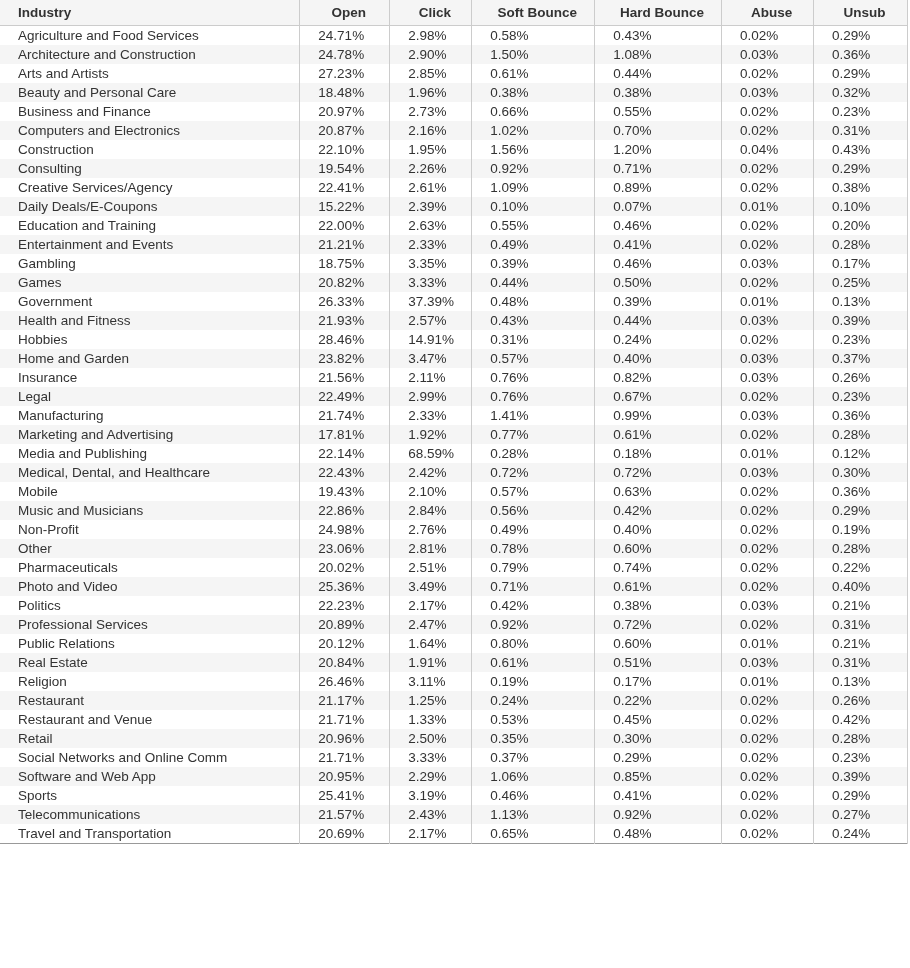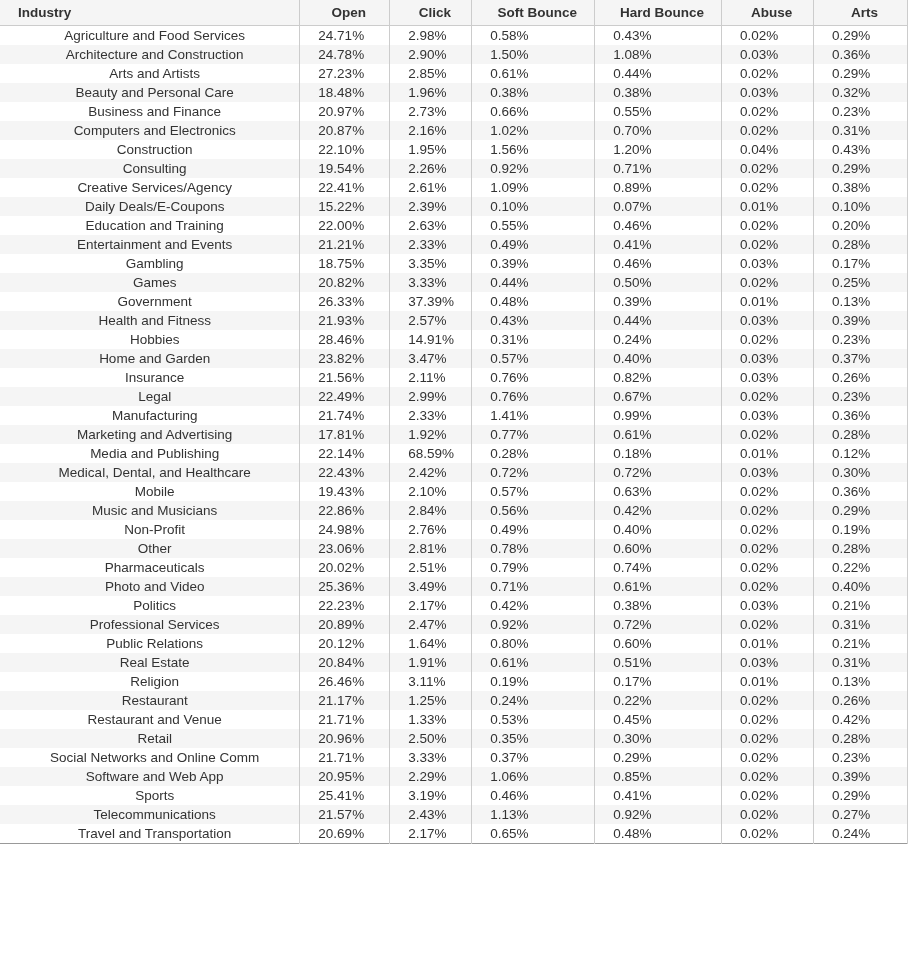--- a/index.html
+++ b/index.html
@@ -45,21 +45,21 @@
     tbody td.num {
       text-align: left;
     }
     col.industry { width: 300px; }
     col.open { width: 90px; }
     col.click { width: 82px; }
     col.soft { width: 123px; }
     col.hard { width: 127px; }
     col.abuse { width: 92px; }
     col.unsub { width: 94px; }
-    td.industry-cell { max-width: 300px; text-align: center; }
+    td.industry-cell { max-width: 300px; }
   </style>
 </head>
 <body>
 
 <table>
   <colgroup>
     <col class="industry">
       <col class="open">
       <col class="click">
       <col class="soft">
@@ -68,21 +68,21 @@
       <col class="unsub">
   </colgroup>
   <thead>
     <tr>
       <th>Industry</th>
       <th class="num">Open</th>
       <th class="num">Click</th>
       <th class="num">Soft Bounce</th>
       <th class="num">Hard Bounce</th>
       <th class="num">Abuse</th>
-      <th class="num">Arts</th>
+      <th class="num">Unsub</th>
     </tr>
   </thead>
   <tbody id="table-body">
       <tr>
         <td class="industry-cell">Agriculture and Food Services</td>
         <td class="num">24.71%</td>
         <td class="num">2.98%</td>
         <td class="num">0.58%</td>
         <td class="num">0.43%</td>
         <td class="num">0.02%</td>

